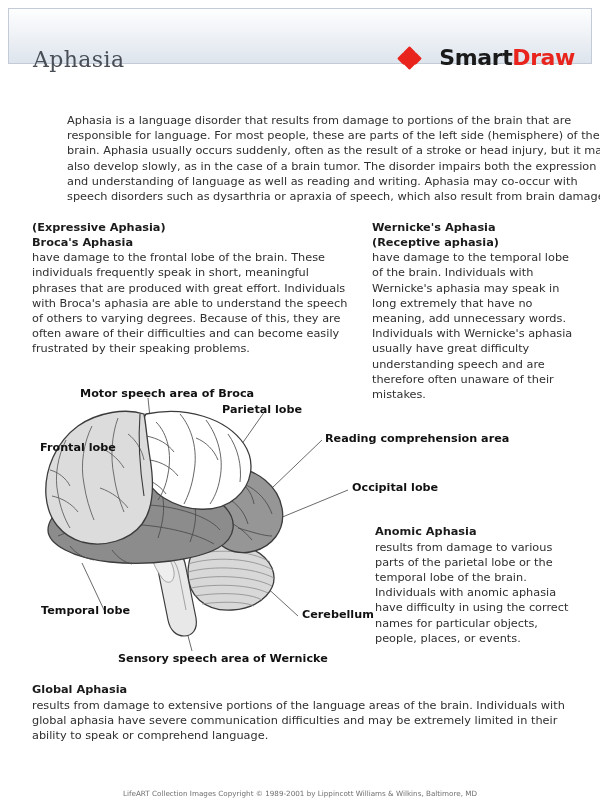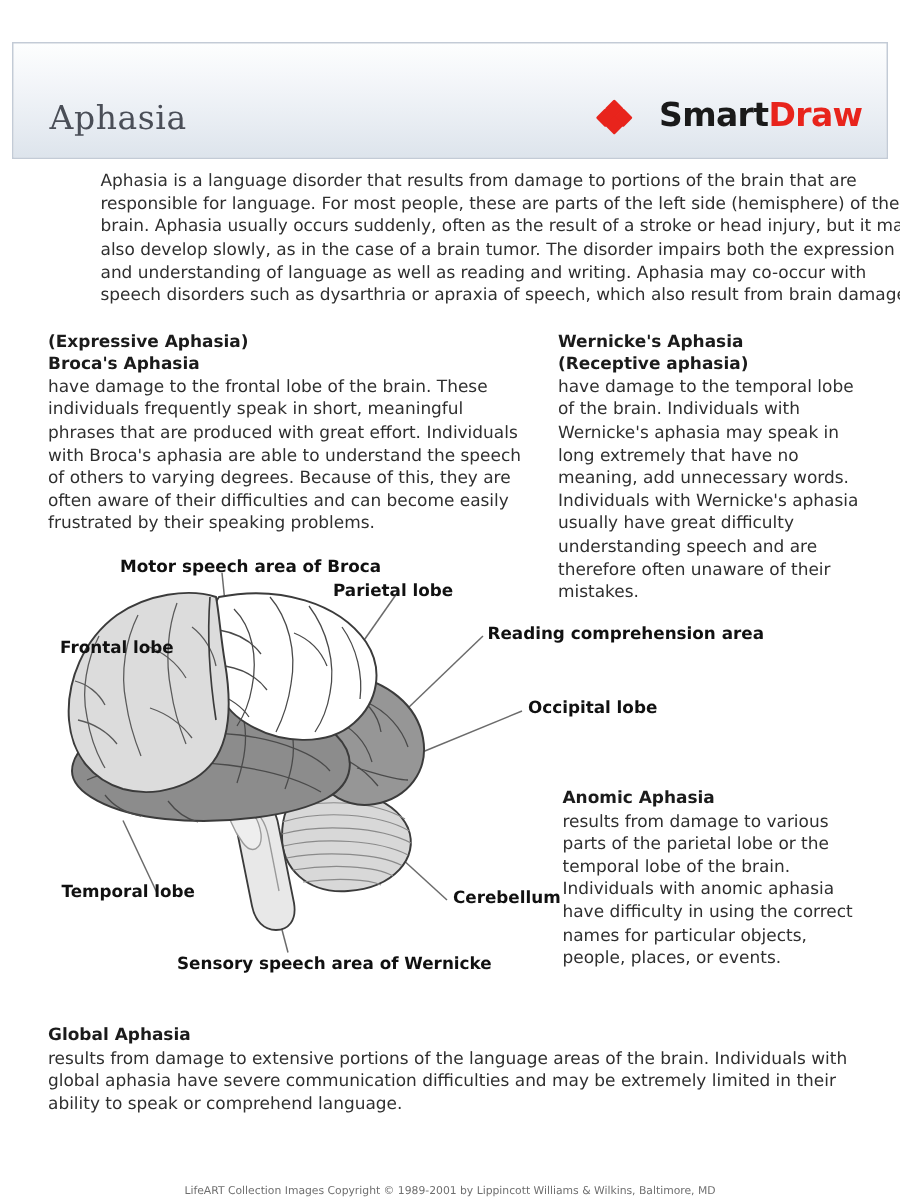--- a/index.html
+++ b/index.html
@@ -8,21 +8,21 @@
     background:#ffffff;
     font-family:"DejaVu Sans","Liberation Sans",sans-serif;
     color:#231f20;
     overflow:hidden;
     position:relative;
   }
   .page{position:absolute;inset:0;}
 
   
   .header{
-    position:absolute;left:8px;top:28px;width:584px;height:78px;
+    position:absolute;left:8px;top:8px;width:584px;height:56px;
     border:1px solid #c3cbd6;
     background:linear-gradient(to bottom,#fdfefe 0%,#f5f7fa 28%,#e7ecf2 72%,#dde4ec 100%);
     box-sizing:border-box;
   }
   .header-title{
     position:absolute;left:24px;top:38px;
     font-family:"DejaVu Serif","Liberation Serif",serif;
     font-size:22px;color:#4a4e57;letter-spacing:.4px;
   }
   .logo{
@@ -59,21 +59,21 @@
   .source{
     position:absolute;left:32px;top:775px;width:546px;
     font-size:9.6px;color:#3a3a3a;
   }
   .copyright{
     position:absolute;left:0px;top:789px;width:600px;text-align:center;
     font-size:7.2px;color:#6f6f6f;
   }
 
   
-  .diagram{position:absolute;left:0px;top:362px;width:600px;height:300px;}
+  .diagram{position:absolute;left:0px;top:378px;width:600px;height:300px;}
   .diagram svg{display:block;}
   .lbl{
     position:absolute;font-size:11.2px;font-weight:bold;color:#111;white-space:nowrap;
   }
 </style>
 </head>
 <body>
 
 <div class="page">
 

